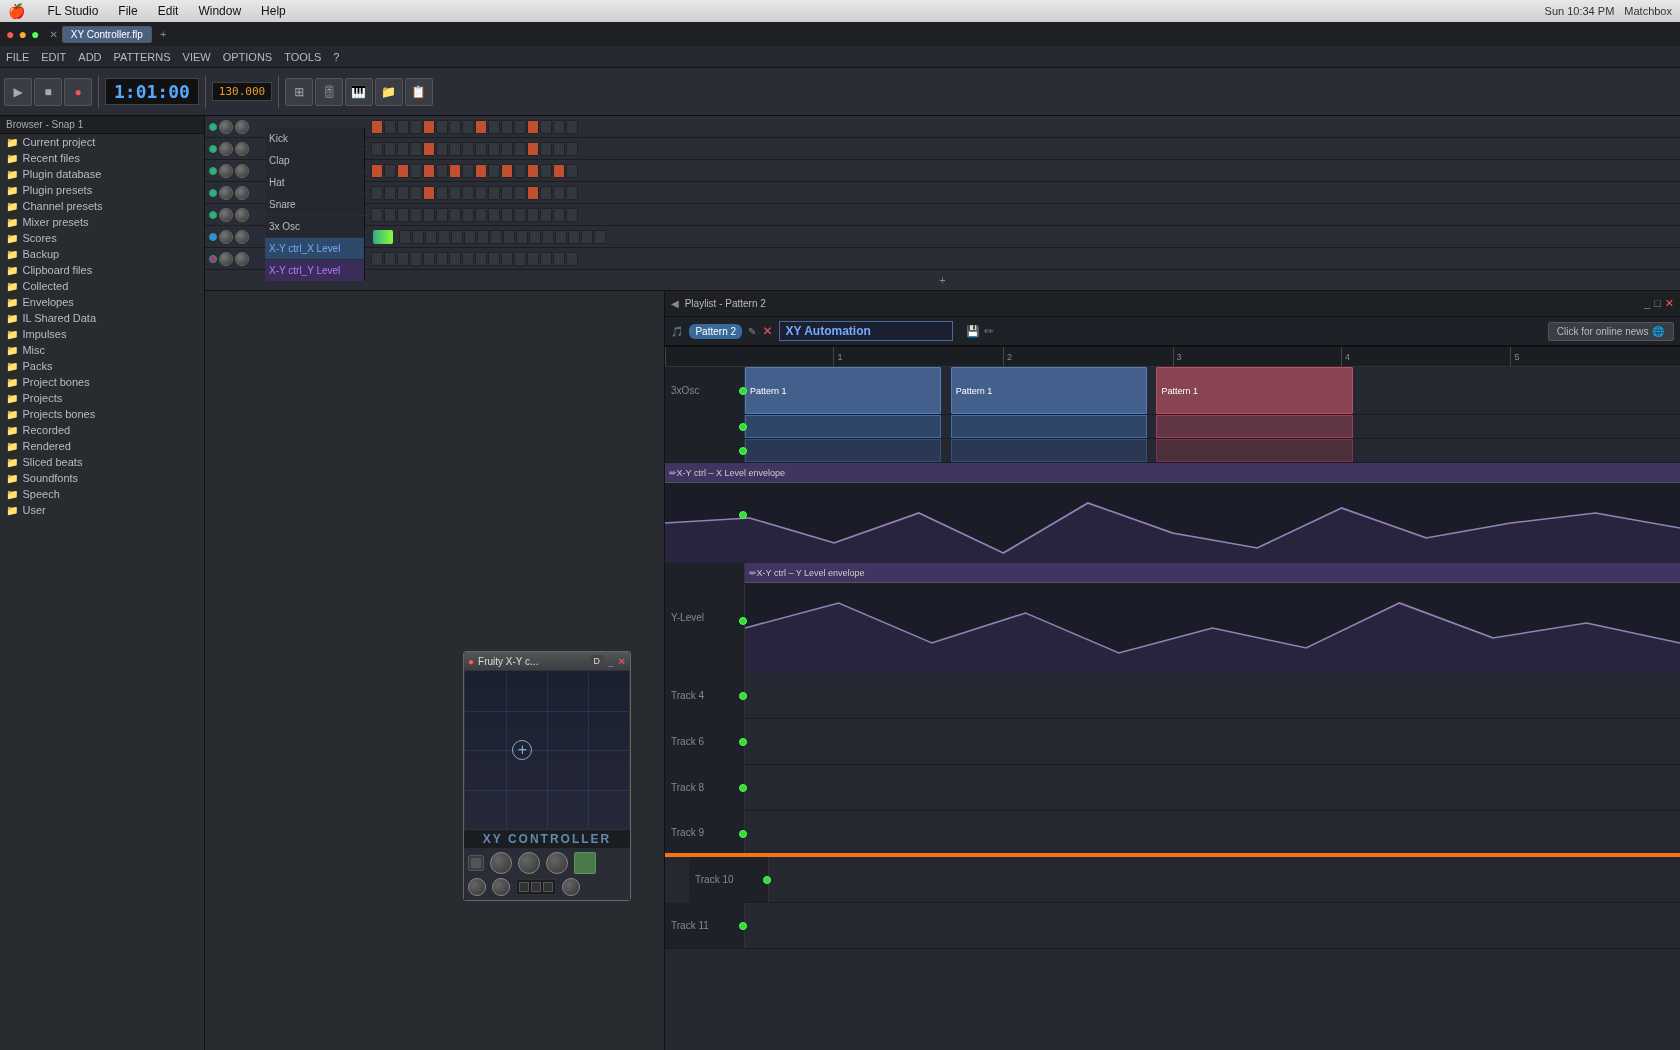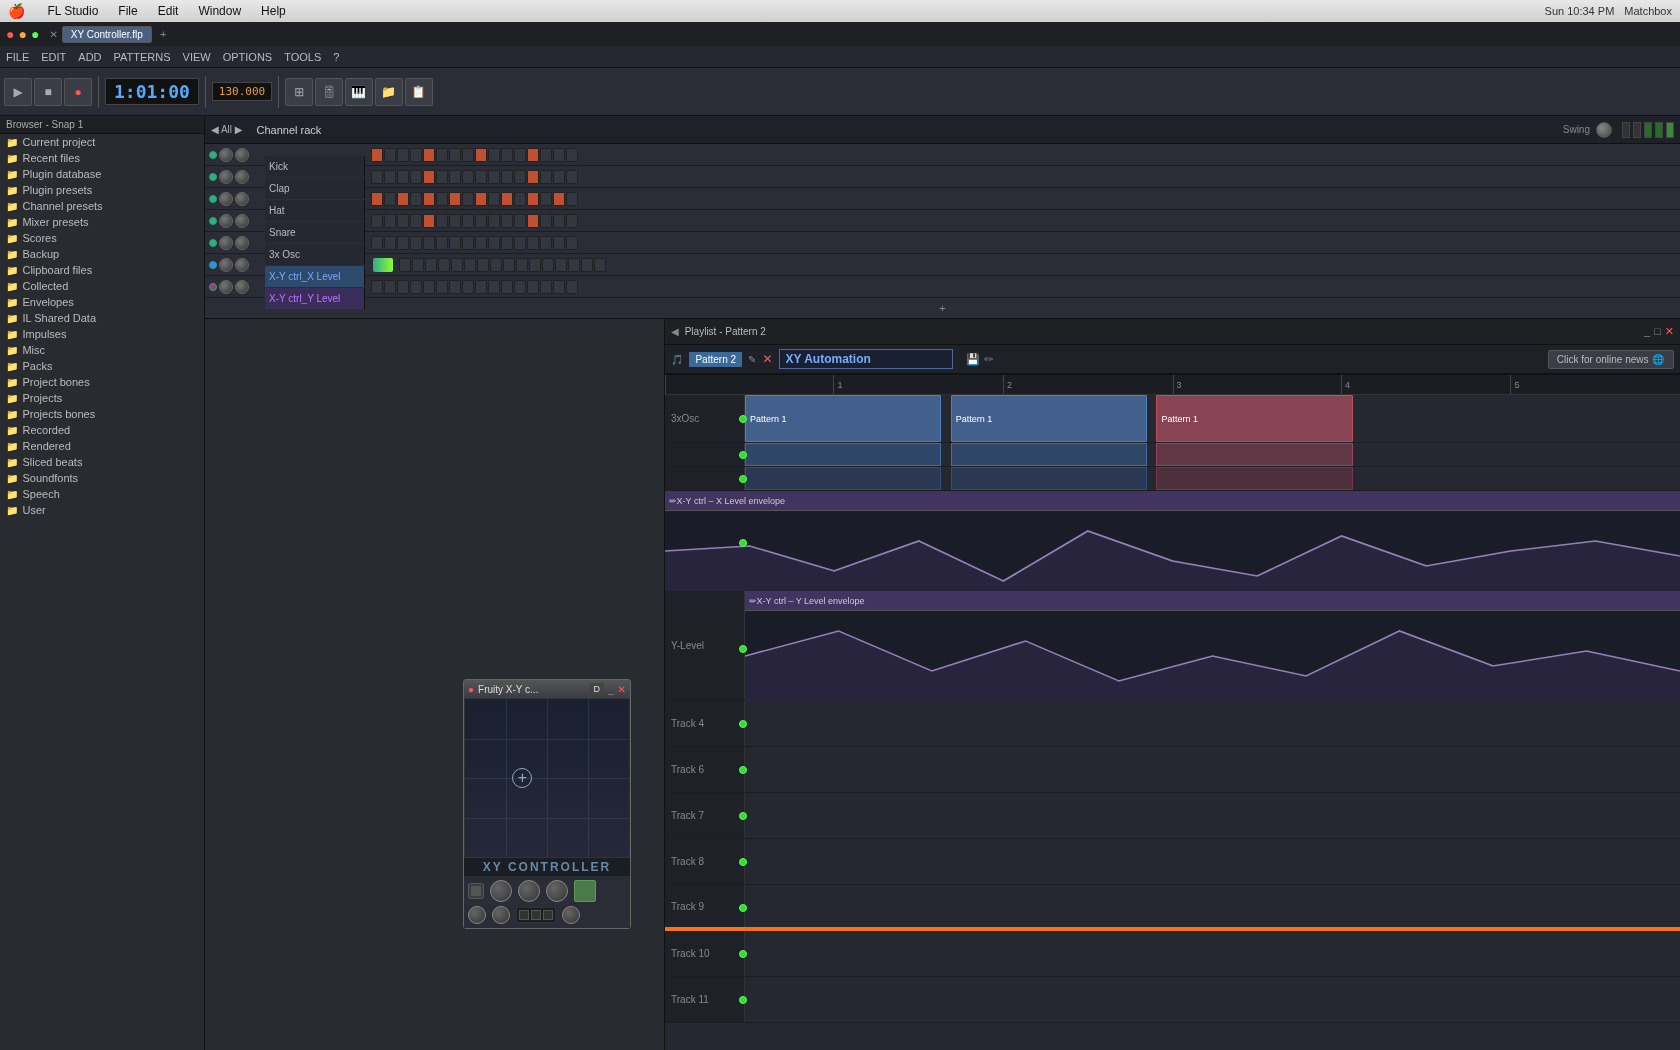--- a/index.html
+++ b/index.html
@@ -61,21 +61,21 @@
     .xy-cursor { position: absolute; width: 20px; height: 20px; border: 1px solid #88aacc; border-radius: 50%; top: 50%; left: 35%; transform: translate(-50%, -50%); }
     .xy-cursor::after { content: '+'; position: absolute; top: 50%; left: 50%; transform: translate(-50%, -50%); color: #88aacc; font-size: 16px; }
     #xy-label { text-align: center; font-size: 12px; color: #6688aa; font-weight: bold; letter-spacing: 2px; padding: 2px; background: #1a1d22; }
     #xy-controls { background: #2a2d35; padding: 4px; display: flex; flex-direction: column; gap: 4px; }
     .xy-knob-row { display: flex; gap: 6px; align-items: center; }
     .xy-knob { width: 22px; height: 22px; border-radius: 50%; background: radial-gradient(circle at 35% 35%, #666, #333); border: 1px solid #888; }
     .xy-btn { background: #4a7a4a; width: 22px; height: 22px; border-radius: 2px; border: 1px solid #5a9a5a; }
 
     
     #pattern-bar { background: #1e2228; height: 30px; display: flex; align-items: center; padding: 0 6px; gap: 6px; border-bottom: 2px solid #111; }
-    .pattern-label { background: #3a6a9a; color: #fff; font-size: 10px; padding: 2px 6px; border-radius: 0; }
+    .pattern-label { background: #3a6a9a; color: #fff; font-size: 10px; padding: 2px 6px; border-radius: 6px; }
     .pattern-name-input { background: #1a2030; border: 1px solid #4a6a9a; color: #7af; font-size: 12px; padding: 2px 6px; outline: none; font-weight: bold; }
     .news-btn { margin-left: auto; background: #3a3d45; border: 1px solid #555; color: #bbb; font-size: 10px; padding: 3px 8px; cursor: pointer; display: flex; align-items: center; gap: 4px; border-radius: 2px; }
     .track-label { width: 80px; min-width: 80px; background: #1e2228; border-right: 1px solid #333; display: flex; align-items: center; padding: 0 6px; font-size: 10px; color: #888; }
     .track-content { flex: 1; position: relative; background: #252830; }
 
     
     .pattern-block { position: absolute; height: 100%; display: flex; align-items: center; padding: 2px 4px; font-size: 9px; color: #fff; border-radius: 1px; overflow: hidden; }
     .pattern-block.blue { background: rgba(80,120,180,0.7); border: 1px solid #5080c0; }
     .pattern-block.pink { background: rgba(180,80,100,0.7); border: 1px solid #c05060; }
 
@@ -254,33 +254,20 @@
       <div class="browser-item">
         <span class="icon item-icon-folder">📁</span>
         <span>User</span>
       </div>
     </div>
   </div>
 
   <div id="workspace" style="flex:1; display:flex; flex-direction:column; overflow:hidden;">
 
     <div id="channel-rack">
-      <div id="cr-header">
-        <span style="font-size:10px;color:#aaa;">◀ All ▶</span>
-        <span style="font-size:11px;color:#ccc;margin-left:8px;">Channel rack</span>
-        <span style="font-size:10px;color:#888;margin-left:auto;">Swing</span>
-        <div class="cr-btn" style="width:16px;height:16px;border-radius:50%;background:radial-gradient(circle at 35% 35%,#888,#444);"></div>
-        <div style="display:flex;gap:3px;margin-left:4px;">
-          <div style="width:8px;height:16px;background:#333;border:1px solid #444;"></div>
-          <div style="width:8px;height:16px;background:#333;border:1px solid #444;"></div>
-          <div style="width:8px;height:16px;background:#2a6a2a;border:1px solid #444;"></div>
-          <div style="width:8px;height:16px;background:#2a6a2a;border:1px solid #444;"></div>
-          <div style="width:8px;height:16px;background:#3a8a3a;border:1px solid #444;"></div>
-        </div>
-      </div>
 
       <div style="display:flex;">
         <div style="flex:1;">
 
           <div class="cr-channel-row">
             <div class="cr-ctrl" style="width:60px;">
               <div class="cr-dot" style="background:#3a8;"></div>
               <div style="width:14px;height:14px;border-radius:50%;background:radial-gradient(circle at 35% 35%,#777,#333);border:1px solid #666;"></div>
               <div style="width:14px;height:14px;border-radius:50%;background:radial-gradient(circle at 35% 35%,#777,#333);border:1px solid #666;"></div>
             </div>
@@ -641,35 +628,30 @@
             <div class="track-label">Track 4</div>
             <div class="green-dot" style="top:19px;"></div>
             <div class="track-content"></div>
           </div>
           <div style="display:flex;height:46px;border-bottom:1px solid #1a1d22;position:relative;">
             <div class="track-label">Track 6</div>
             <div class="green-dot" style="top:19px;"></div>
             <div class="track-content"></div>
           </div>
           <div style="display:flex;height:46px;border-bottom:1px solid #1a1d22;position:relative;">
-            <div class="track-label">Track 7</div>
-            <div class="green-dot" style="top:19px;"></div>
-            <div class="track-content"></div>
-          </div>
-          <div style="display:flex;height:46px;border-bottom:1px solid #1a1d22;position:relative;">
             <div class="track-label">Track 8</div>
             <div class="green-dot" style="top:19px;"></div>
             <div class="track-content"></div>
           </div>
           <div style="display:flex;height:46px;border-bottom:4px solid #f97316;position:relative;">
             <div class="track-label">Track 9</div>
             <div class="green-dot" style="top:19px;"></div>
             <div class="track-content"></div>
           </div>
-          <div style="display:flex;height:46px;border-bottom:1px solid #1a1d22;position:relative;">
+          <div style="display:flex;height:46px;border-bottom:1px solid #1a1d22;position:relative;margin-left:24px;">
             <div class="track-label">Track 10</div>
             <div class="green-dot" style="top:19px;"></div>
             <div class="track-content"></div>
           </div>
           <div style="display:flex;height:46px;border-bottom:1px solid #1a1d22;position:relative;">
             <div class="track-label">Track 11</div>
             <div class="green-dot" style="top:19px;"></div>
             <div class="track-content"></div>
           </div>
 

